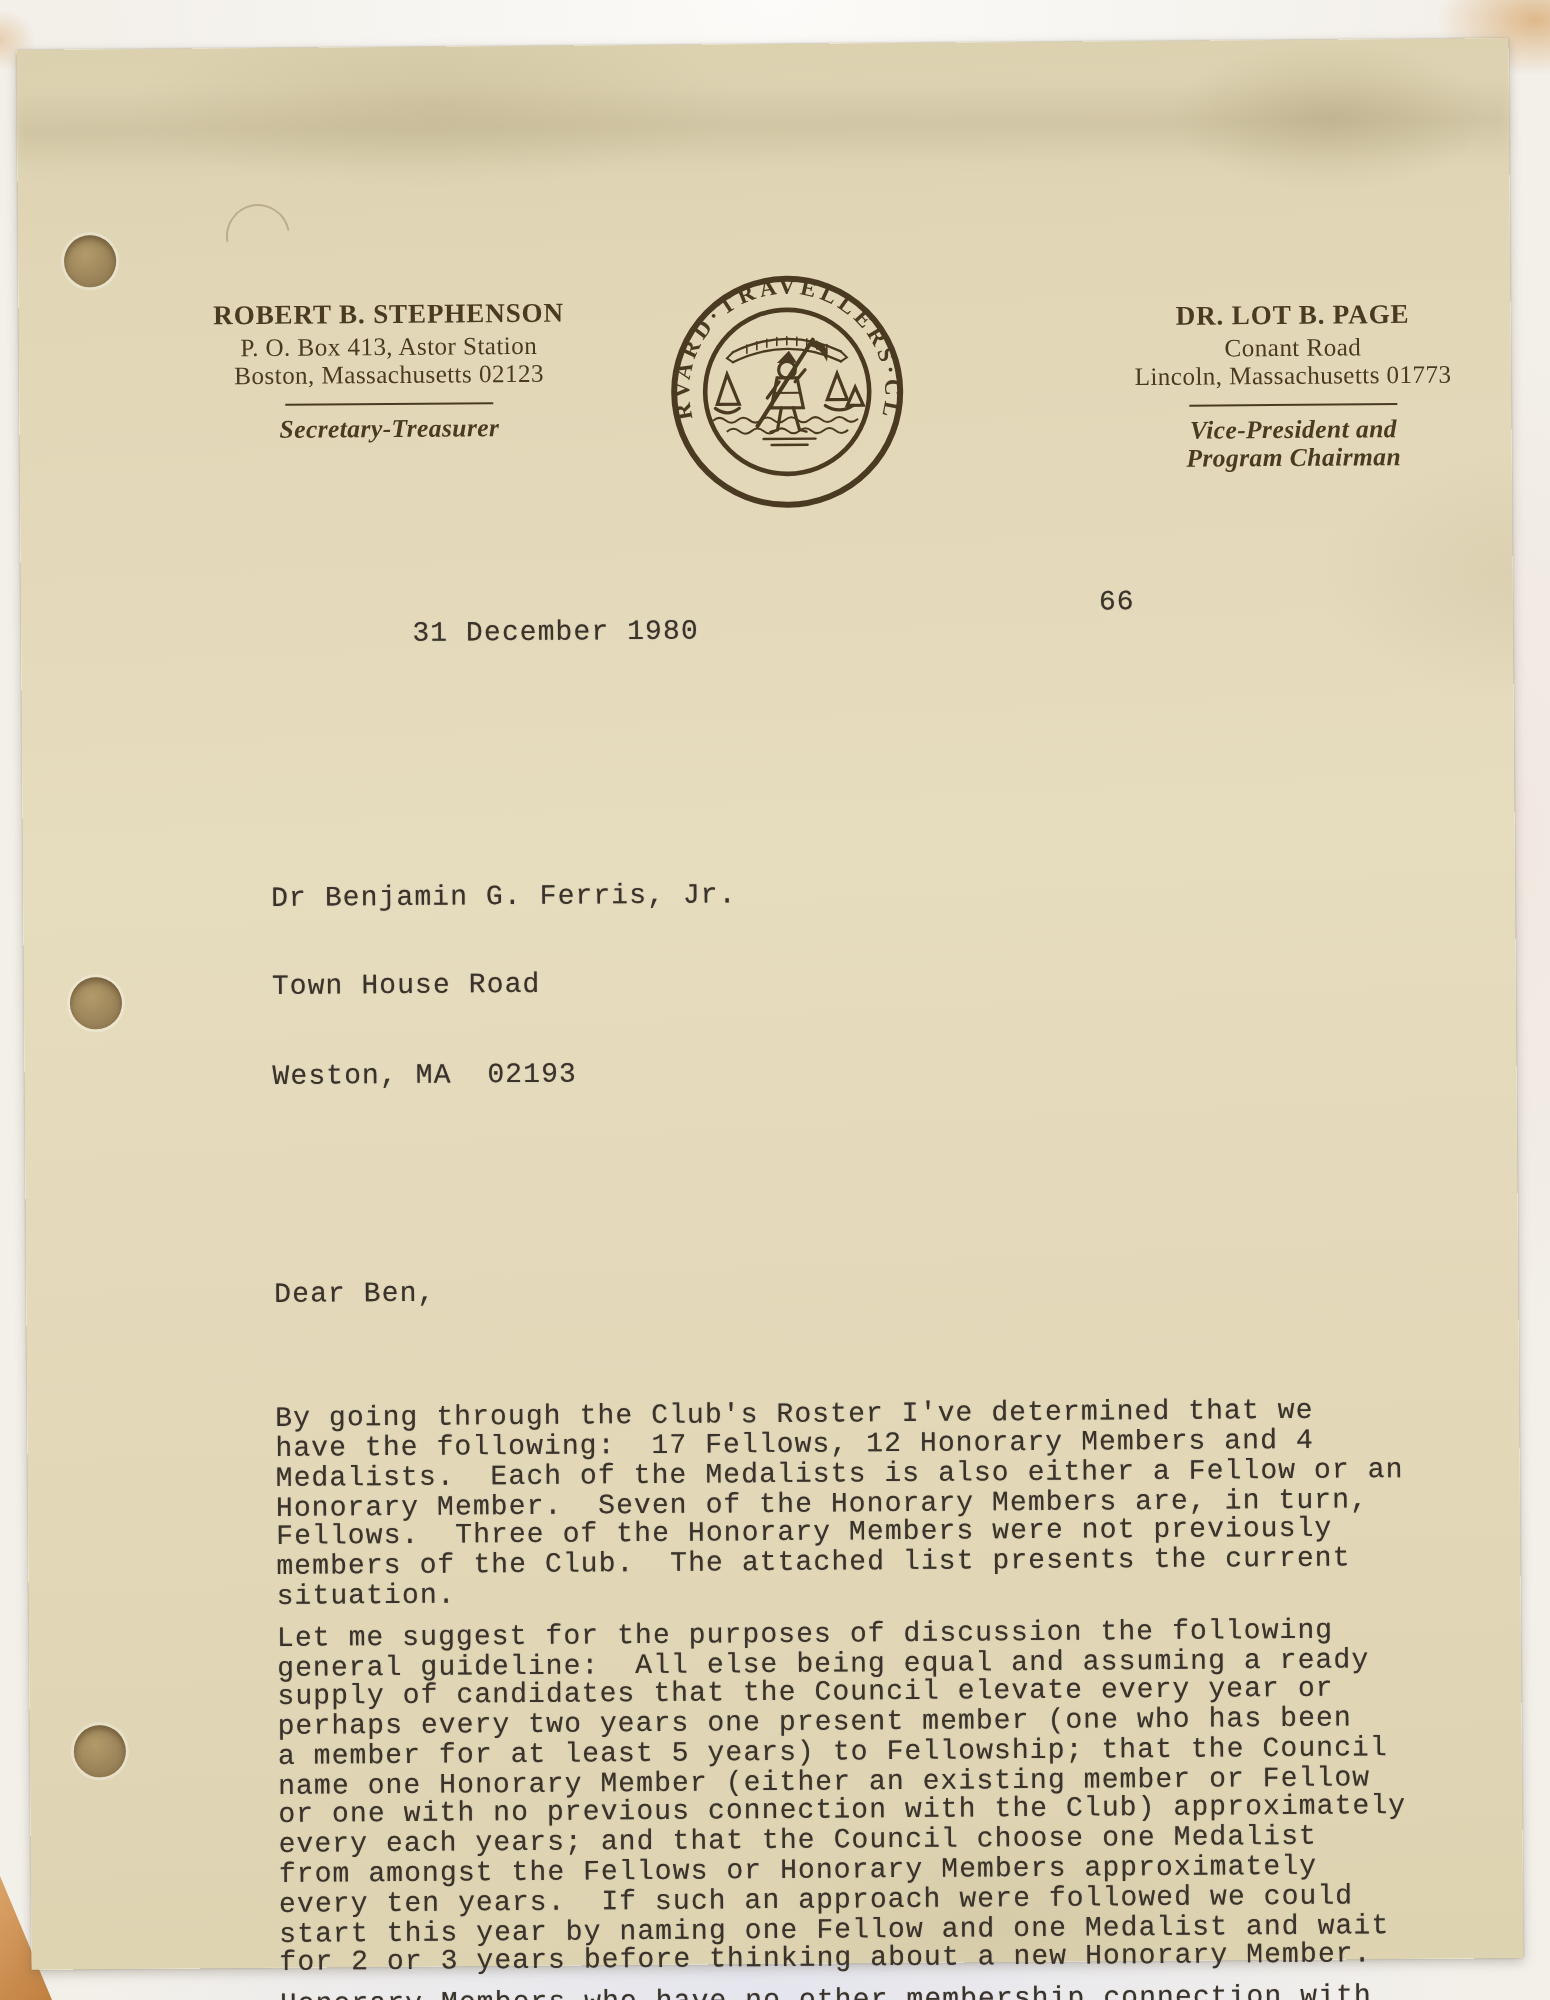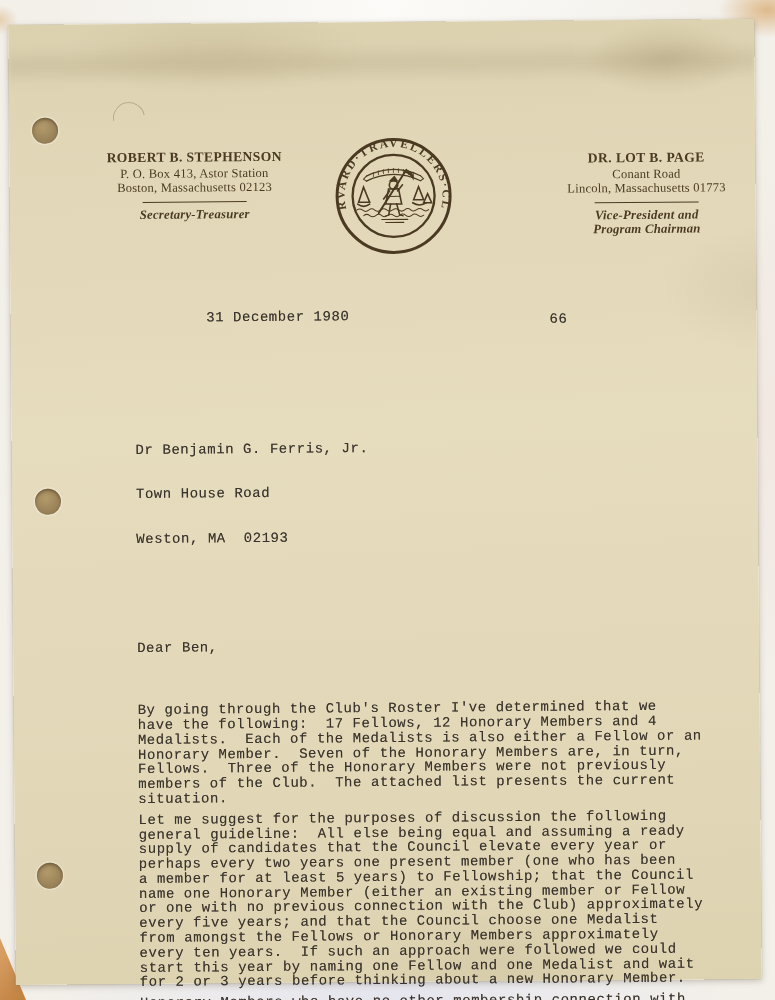--- a/index.html
+++ b/index.html
@@ -69,21 +69,21 @@
   .seal{position:absolute;left:320px;top:110px;}
   
   .typed{
     position:absolute;left:124px;top:243px;width:606px;
     font-family:"Liberation Mono", monospace;
     font-size:14px;line-height:14.8px;letter-spacing:0.55px;
     color:#3a332b;text-shadow:0 0 0.5px rgba(58,51,43,0.55);
     white-space:pre-wrap;
   }
   .date-row{position:relative;}
-  .pagenum{position:absolute;left:415px;top:18px;}
+  .pagenum{position:absolute;left:415px;top:1px;}
   .recipient{margin-top:28px;}
   .salutation{margin-top:35px;}
   .paragraphs{margin-top:18px;}
   .para{white-space:pre-wrap;margin:0 0 6px 0;}
   .para:nth-child(4){margin-bottom:7px;}
   .para:nth-child(5){margin-top:9px;}
   .u{text-underline-offset:3px;}
 </style>
 </head>
 <body>
@@ -170,21 +170,21 @@
 Honorary Member.  Seven of the Honorary Members are, in turn,
 Fellows.  Three of the Honorary Members were not previously
 members of the Club.  The attached list presents the current
 situation.</span></div><div class="para"><span>Let me suggest for the purposes of discussion the following
 general guideline:  All else being equal and assuming a ready
 supply of candidates that the Council elevate every year or
 perhaps every two years </span><span class="u">one</span><span> present member (one who has been
 a member for at least 5 years) to Fellowship; that the Council
 name </span><span class="u">one</span><span> Honorary Member (either an existing member or Fellow
 or one with no previous connection with the Club) approximately
-every </span><span class="u">five</span><span> years; and that the Council choose </span><span class="u">one</span><span> Medalist
+every </span><span class="u">each</span><span> years; and that the Council choose </span><span class="u">one</span><span> Medalist
 from amongst the Fellows or Honorary Members approximately
 every </span><span class="u">ten</span><span> years.  If such an approach were followed we could
 start this year by naming one Fellow and one Medalist and wait
 for 2 or 3 years before thinking about a new Honorary Member.</span></div><div class="para"><span>Honorary Members who have no other membership connection with
 the Club are expensive to maintain on the rolls as they pay no
 dues.  What might be done is to institute some other form of
 recognition that doesn't involve mailing out announcements
 each month.  Perhaps a less expensive bronze medal or a scroll
 of some sort.</span></div></div>
     </div>

